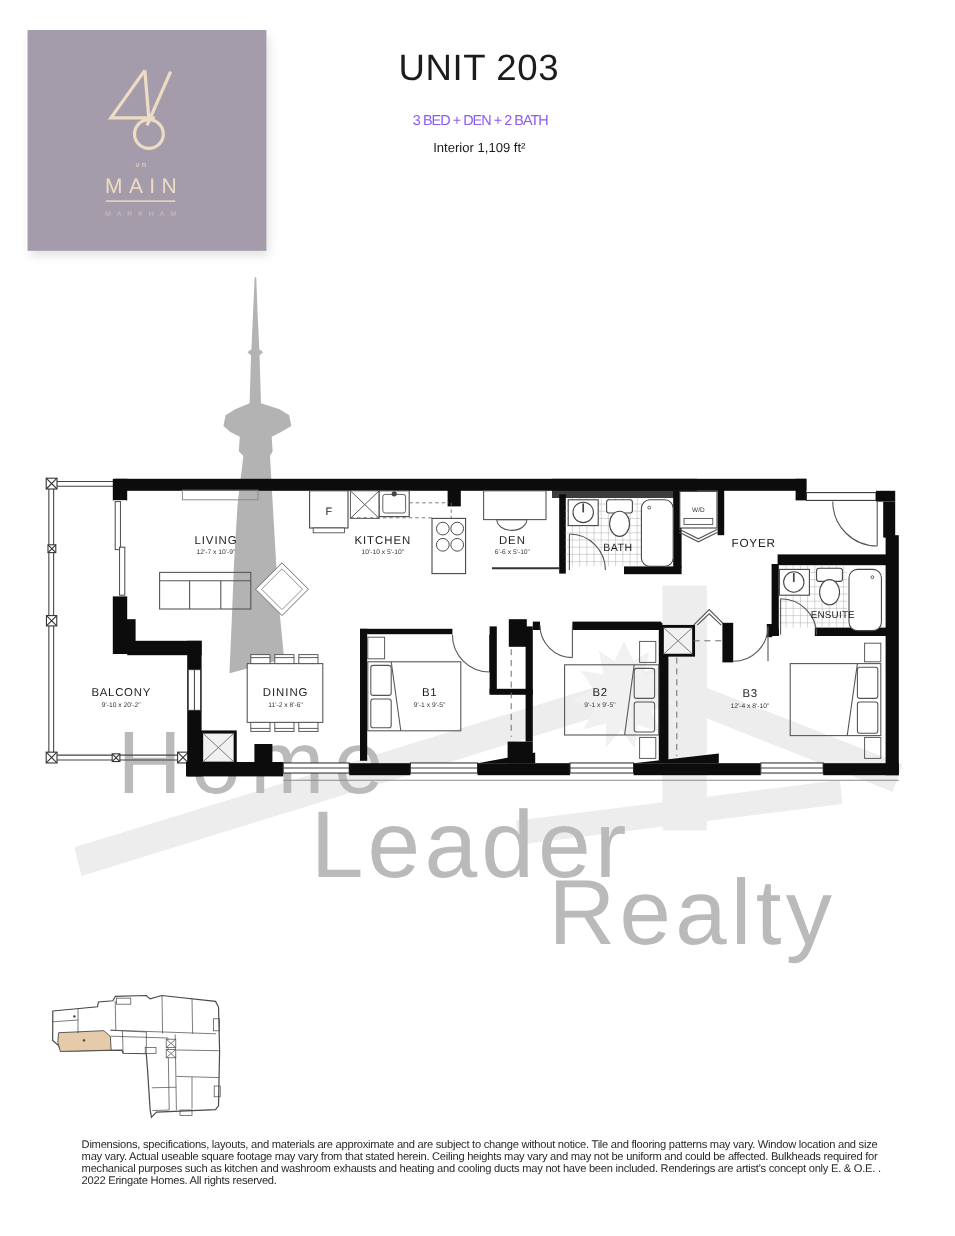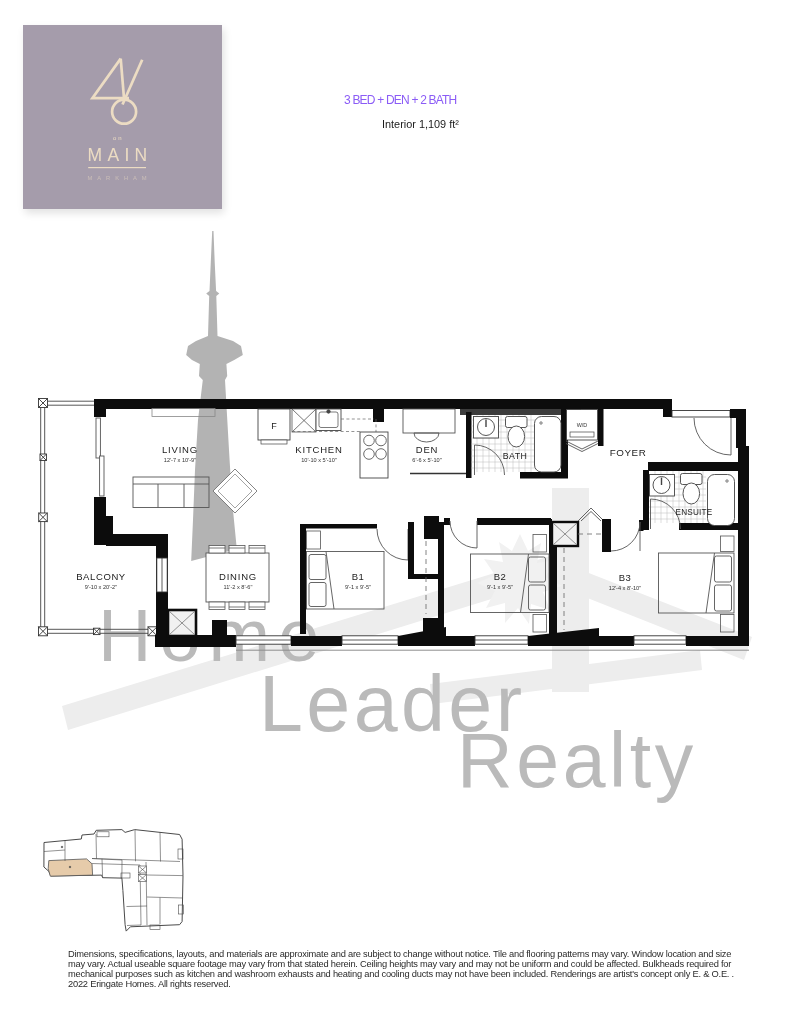--- a/index.html
+++ b/index.html
@@ -21,24 +21,25 @@
     <path d="M97.7 33.6 L101 73.2"></path>
   </g>
   <g fill="#ecdcc3" font-family="Liberation Sans,sans-serif">
     <text x="90" y="114.5" font-size="6" letter-spacing="2">on</text>
     <text x="64.6" y="135.8" font-size="17.5" letter-spacing="5.3">MAIN</text>
     <rect x="65.2" y="142" width="57.8" height="1.2"></rect>
     <text x="64.6" y="155.3" font-size="5.8" letter-spacing="4.9" opacity="0.5">MARKHAM</text>
   </g>
 </svg>
 
+<div class="abs" style="left:332px;top:40px;width:300px;color:#1c1c1c;font-size:30.5px;letter-spacing:0.5px;">UNIT 203</div>
 
 <div class="abs" style="left:344px;top:93px;color:#8b5cf6;font-size:12px;letter-spacing:-0.8px;">3 BED + DEN + 2 BATH</div>
 
-<div class="abs" style="left:361px;top:118px;color:#1c1c1c;font-size:10.9px;margin-left:21px;">Interior 1,109 ft²</div>
+<div class="abs" style="left:361px;top:118px;color:#1c1c1c;font-size:10.9px;">Interior 1,109 ft²</div>
 
 <svg id="plan" class="abs" style="left:0;top:0;" width="796" height="1030" viewBox="0 0 796 1030">
 
 <polygon points="62,706 560,553 566,576 68,730" fill="#ededed"></polygon>
 
 <polygon points="548,557 752,637 744,660 542,580" fill="#ededed"></polygon>
 
 <polygon points="430,684 700,650 702,670 432,704" fill="#ededed"></polygon>
 
 <rect x="552" y="488" width="37" height="204" fill="#ededed"></rect>

